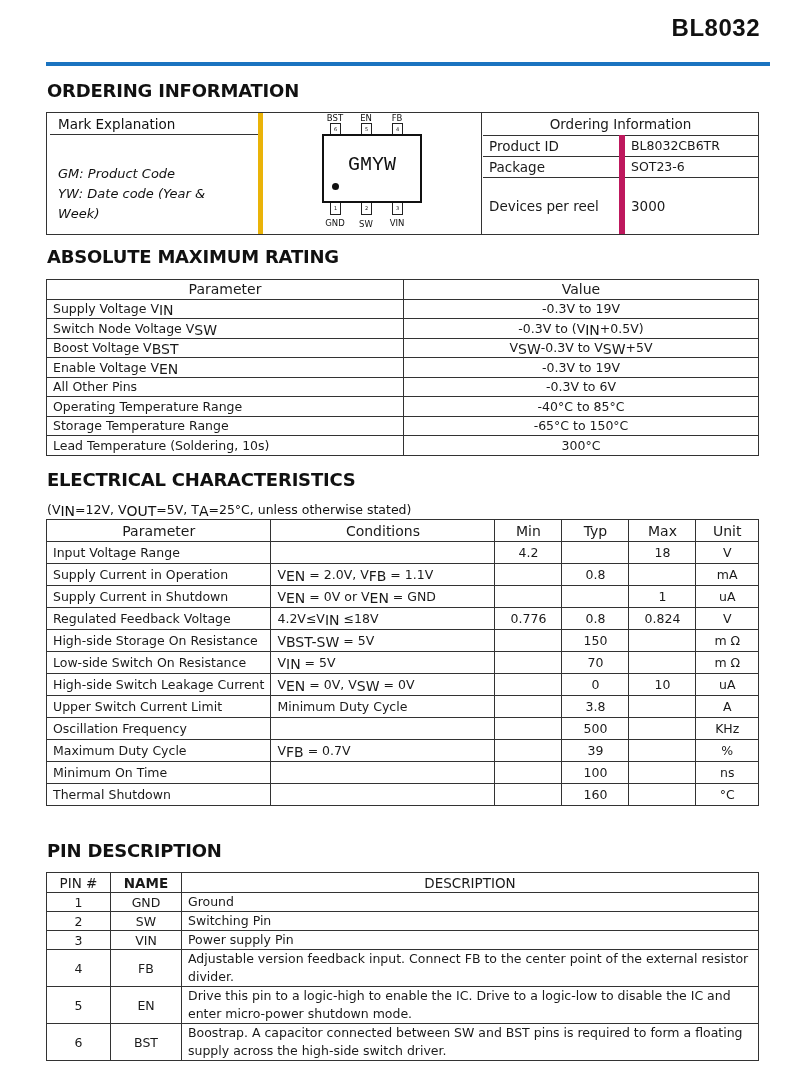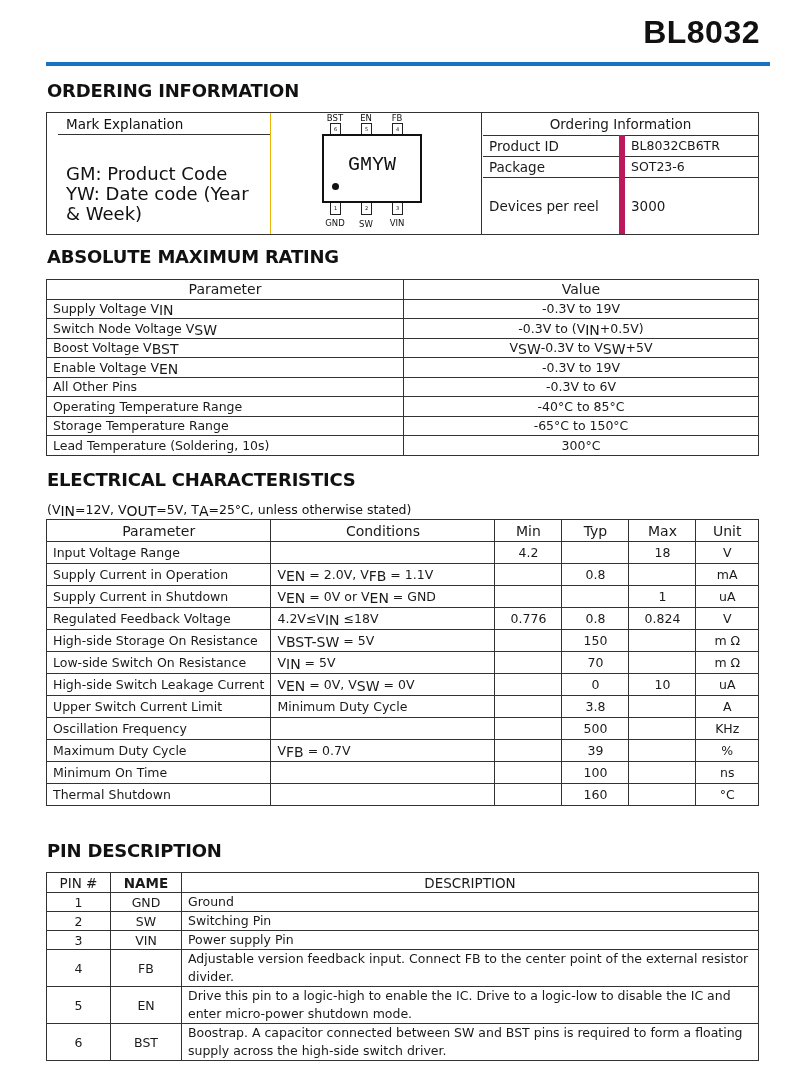--- a/index.html
+++ b/index.html
@@ -1,33 +1,33 @@
 <!DOCTYPE html>
 <html><head>
 <meta charset="utf-8">
 <style>
   * { box-sizing: border-box; margin: 0; padding: 0; }
   html, body { width: 800px; height: 1087px; background: #ffffff; overflow: hidden; }
   body { font-family: "Liberation Sans", "DejaVu Sans", sans-serif; color: #111; position: relative; }
 
-  .doc-title { position: absolute; right: 40px; top: 14px; font-size: 32px; font-weight: bold; font-family: "Liberation Sans", sans-serif; letter-spacing: 0.5px; }
+  .doc-title { position: absolute; right: 40px; top: 14px; font-size: 24px; font-weight: bold; font-family: "Liberation Sans", sans-serif; letter-spacing: 0.5px; }
   .title-rule { position: absolute; left: 46px; top: 62px; width: 724px; height: 4px; background: #1a73c0; }
 
   .section-heading { position: absolute; left: 47px; font-size: 18px; font-weight: bold; font-family: "DejaVu Sans", sans-serif; letter-spacing: -0.2px; }
 
   table { border-collapse: collapse; position: absolute; font-family: "DejaVu Sans", sans-serif; font-size: 12.5px; color: #1a1a1a; }
   td, th { border: 1px solid #333; font-weight: normal; padding: 0 6px; white-space: nowrap; }
   th { text-align: center; font-size: 14px; }
   sub { font-size: 14px; vertical-align: -2px; line-height: 0; }
 
   
   .ord-box { position: absolute; left: 46px; top: 112px; width: 713px; height: 123px; border: 1px solid #333; }
-  .mark-col { position: absolute; left: 11px; top: 0; width: 213px; height: 121px; border-right: 1px solid #eab308; }
+  .mark-col { position: absolute; left: 3px; top: 0; width: 213px; height: 121px; border-right: 5px solid #eab308; }
   .mark-head { height: 22px; border-bottom: 1px solid #333; font-family: "DejaVu Sans", sans-serif; font-size: 13.5px; padding: 3px 8px 0; }
-  .mark-body { padding: 29px 8px 0; font-family: "DejaVu Sans", sans-serif; font-size: 18px; line-height: 20px; }
+  .mark-body { padding: 29px 8px 0; font-family: "DejaVu Sans", sans-serif; font-size: 13px; font-style: italic; line-height: 20px; }
   .chip-col { position: absolute; left: 213px; top: 0; width: 222px; height: 121px; border-right: 1px solid #333; }
   .ord-table-wrap { position: absolute; left: 436px; top: 0; width: 275px; height: 121px; }
   .ord-table-wrap table { position: static; width: 100%; height: 100%; font-size: 13.5px; }
   .ord-table-wrap td { border-left: none; border-right: 6px solid #be185d; }
   .ord-table-wrap td:last-child { border-right: none; }
   .ord-table-wrap tr:first-child td { border-top: none; }
   .ord-table-wrap tr:last-child td { border-bottom: none; }
   .ord-table-wrap td.ord-val { font-size: 12.5px; }
 
   

